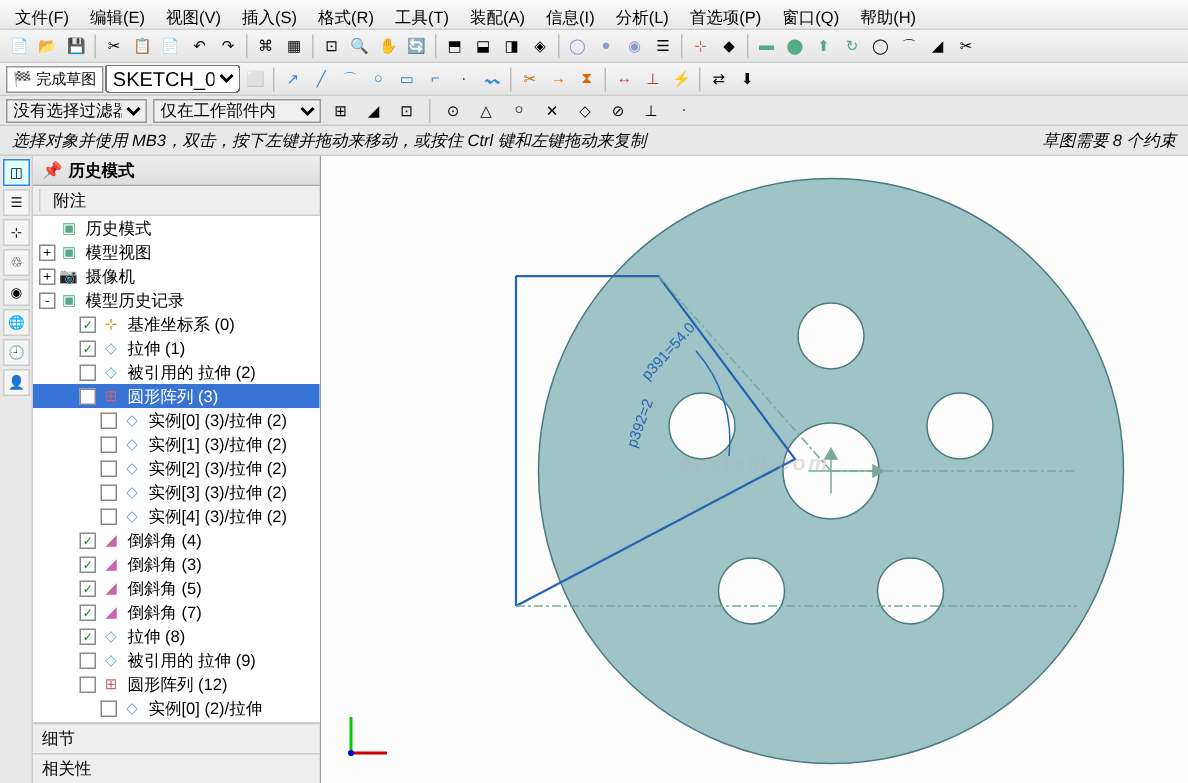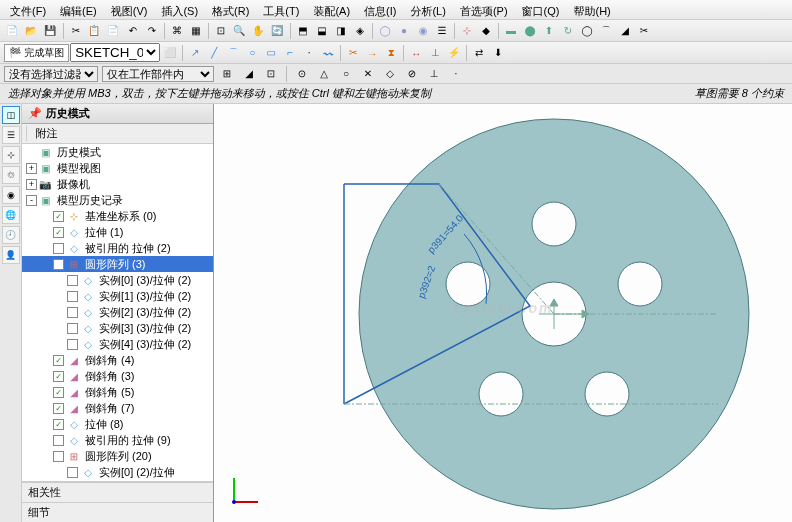--- a/index.html
+++ b/index.html
@@ -287,39 +287,39 @@
         <div class="tree-item indent1">
           <span style="width:13px;display:inline-block"></span>
           <span class="chk"></span>
           <span class="ico feat">◇</span>
           <span class="lbl">被引用的 拉伸 (9)</span>
         </div>
         <div class="tree-item indent1">
           <span style="width:13px;display:inline-block"></span>
           <span class="chk"></span>
           <span class="ico pat">⊞</span>
-          <span class="lbl">圆形阵列 (20)</span>
+          <span class="lbl">圆形阵列 (12)</span>
         </div>
         <div class="tree-item indent2">
           <span style="width:13px;display:inline-block"></span>
           <span class="chk"></span>
           <span class="ico feat">◇</span>
           <span class="lbl">实例[0] (2)/拉伸</span>
         </div>
         <div class="tree-item indent2">
           <span style="width:13px;display:inline-block"></span>
           <span class="lbl">实例[1] (10)/拉伸</span>
         </div>
       </div>
     <div class="panel-footer">
       <div class="sect">
+          <span>细节</span>
+        </div>
+      <div class="sect">
           <span>相关性</span>
-        </div>
-      <div class="sect">
-          <span>细节</span>
         </div>
     </div>
   </div>
 
   <div class="canvas">
     <svg class="drawing" width="578" height="418">
 
       <circle cx="340" cy="210" r="195" fill="#9ec4c8" stroke="#4a7a80" stroke-width="1"></circle>
 
       <circle cx="340" cy="210" r="32" fill="#fdfdfd" stroke="#4a7a80"></circle>

